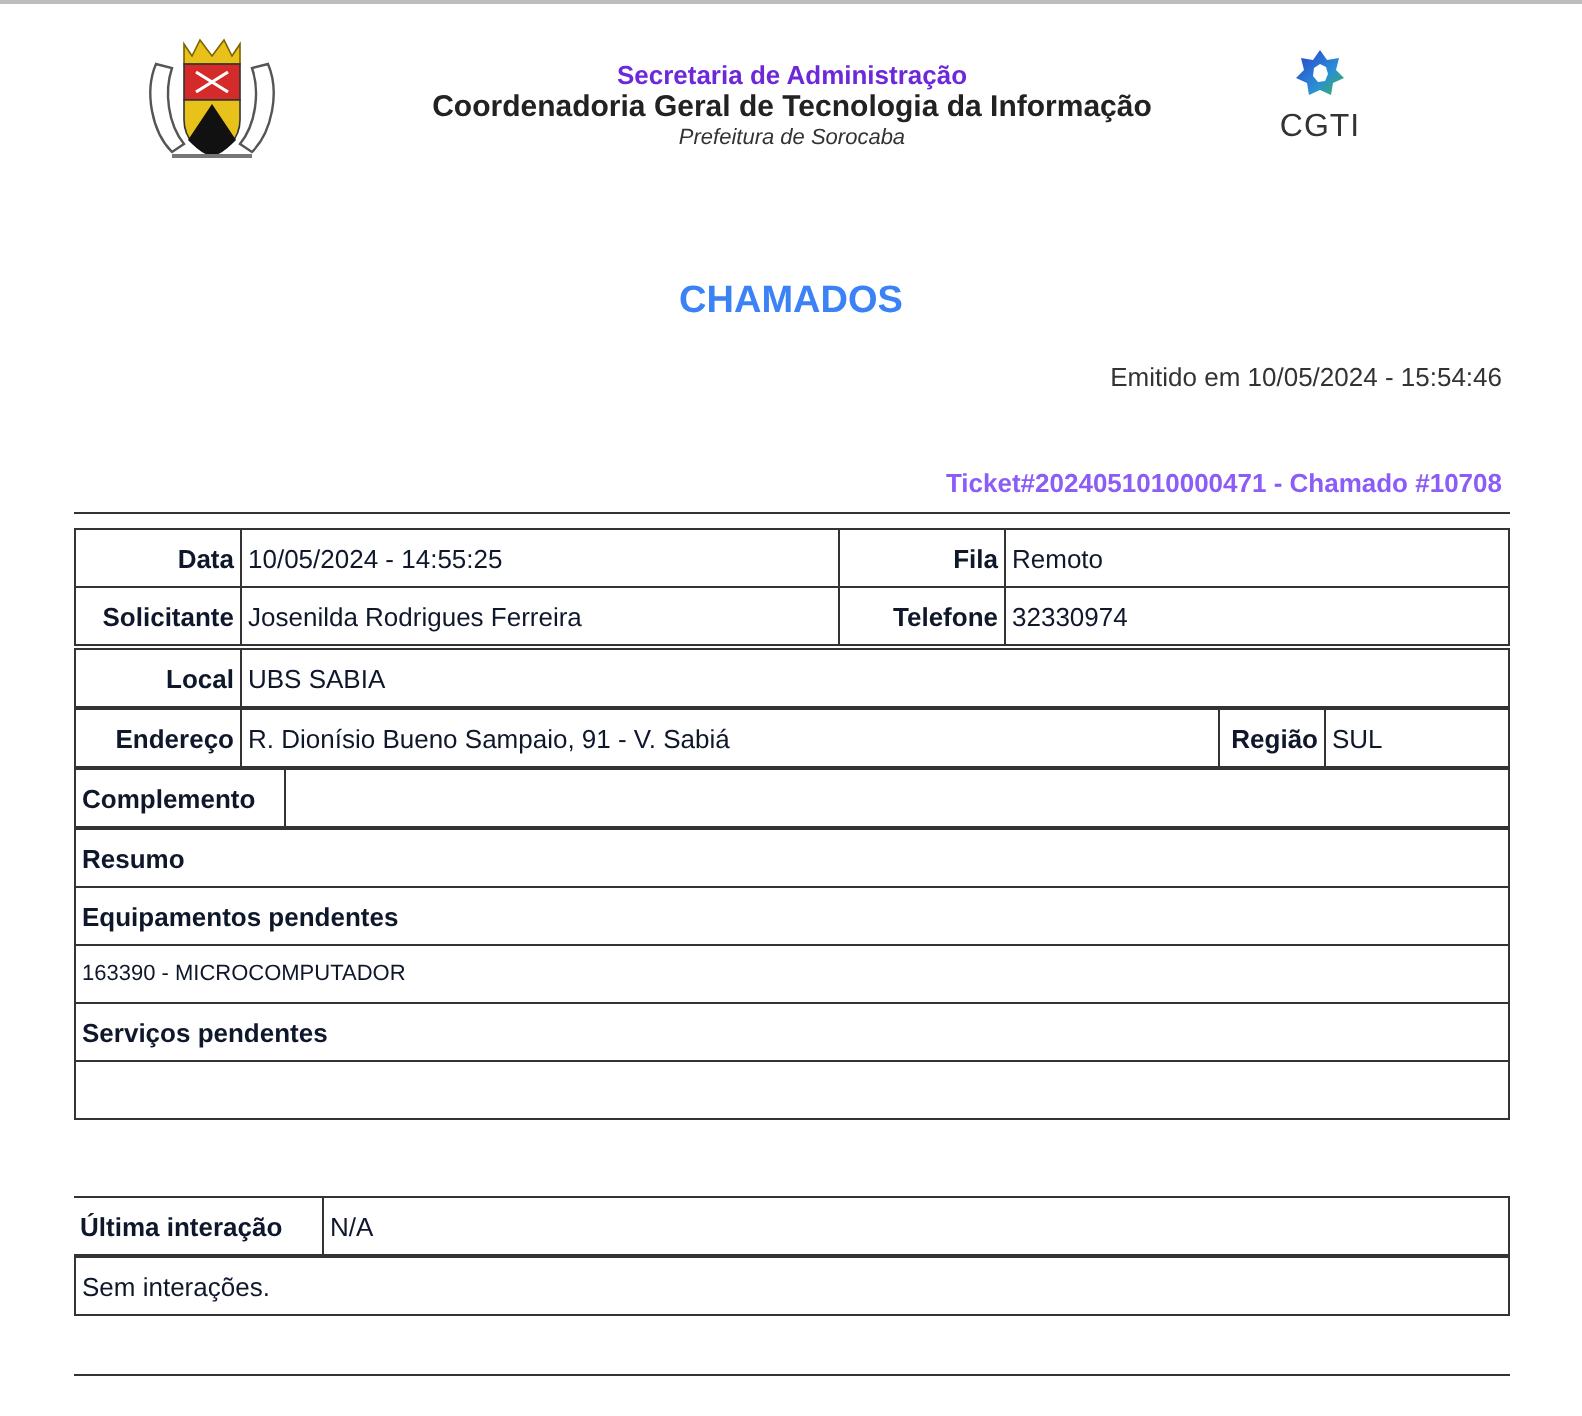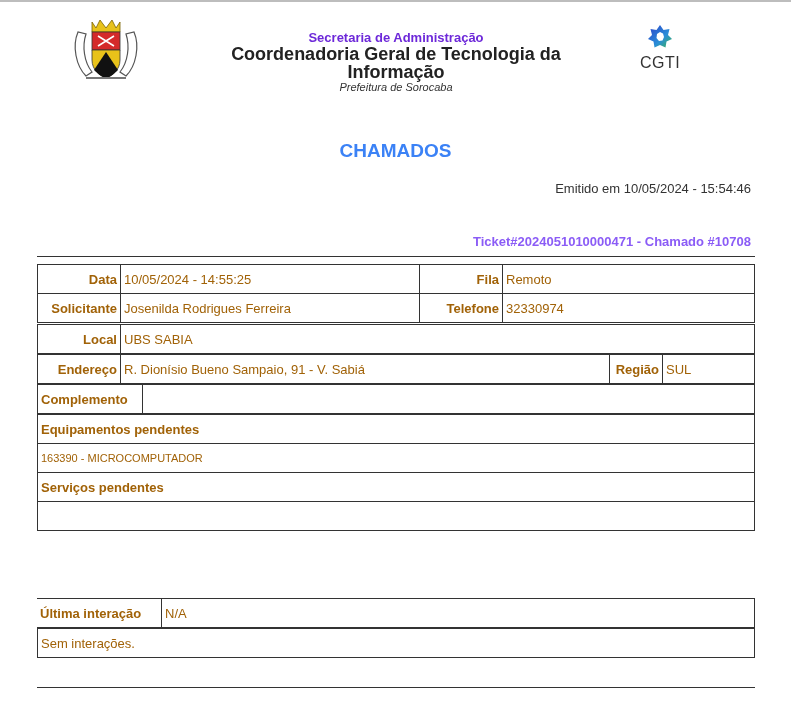--- a/index.html
+++ b/index.html
@@ -4,29 +4,29 @@
   <style>
     html, body { margin: 0; padding: 0; background: #ffffff; }
     body { width: 791px; height: 708px; position: relative; overflow: hidden;
       font-family: "Liberation Sans", sans-serif; color: #222; }
     .topbar { position: absolute; left: 0; top: 0; width: 791px; height: 2px; background: #bdbdbd; }
     .crest { position: absolute; left: 72px; top: 16px; width: 68px; height: 68px; }
     .cgti { position: absolute; left: 630px; top: 24px; width: 60px; height: 60px; text-align: center; }
     .cgti-text { display: block; font-size: 16px; letter-spacing: 0.5px; color: #333; margin-top: 0px; font-weight: normal; }
     .header-text { position: absolute; left: 190px; top: 30px; width: 412px; text-align: center; }
     .h1 { font-size: 13px; font-weight: bold; color: #6d28d9; line-height: 15px; }
-    .h2 { font-size: 18px; font-weight: bold; color: #222; line-height: 18px; }
+    .h2 { font-size: 15px; font-weight: bold; color: #222; line-height: 18px; }
     .h3 { font-size: 11px; font-style: italic; color: #333; line-height: 13px; }
     .title { position: absolute; left: 0; width: 791px; top: 140px; text-align: center;
       font-size: 19px; font-weight: bold; color: #3b82f6; }
     .emitido { position: absolute; right: 40px; top: 181px; font-size: 13px; color: #333; }
     .ticket { position: absolute; right: 40px; top: 234px; font-size: 13px; font-weight: bold; color: #8b5cf6; }
     .rule { position: absolute; left: 37px; width: 718px; height: 1px; background: #333; }
     table.grid { position: absolute; left: 37px; width: 718px; border-collapse: collapse; font-size: 13px; }
-    table.grid td { border: 1px solid #333; height: 28px; padding: 0 3px; color: #a16207; white-space: nowrap; }
+    table.grid td { border: 1px solid #333; height: 28px; padding: 0 3px; color: #0f172a; white-space: nowrap; }
     td.lbl { font-weight: bold; color: #222; text-align: right; }
     td.lbl-left { font-weight: bold; color: #222; text-align: left; }
     td.small { font-size: 11px; }
     .no-left td:first-child { border-left: none; }
   </style>
 </head>
 <body>
 
 <div class="topbar"></div>
 
@@ -110,20 +110,23 @@
   <tbody>
       <tr>
     <td class="lbl-left" style="width:98px;">Complemento</td>
     <td></td>
   </tr>
 </tbody>
   </table>
 
 <table class="grid" style="top:414px;">
   <tbody>
+      <tr>
+    <td class="lbl-left">Resumo</td>
+  </tr>
   <tr>
     <td class="lbl-left">Equipamentos pendentes</td>
   </tr>
   <tr>
     <td class="small">163390 - MICROCOMPUTADOR</td>
   </tr>
   <tr>
     <td class="lbl-left">Serviços pendentes</td>
   </tr>
   <tr>

